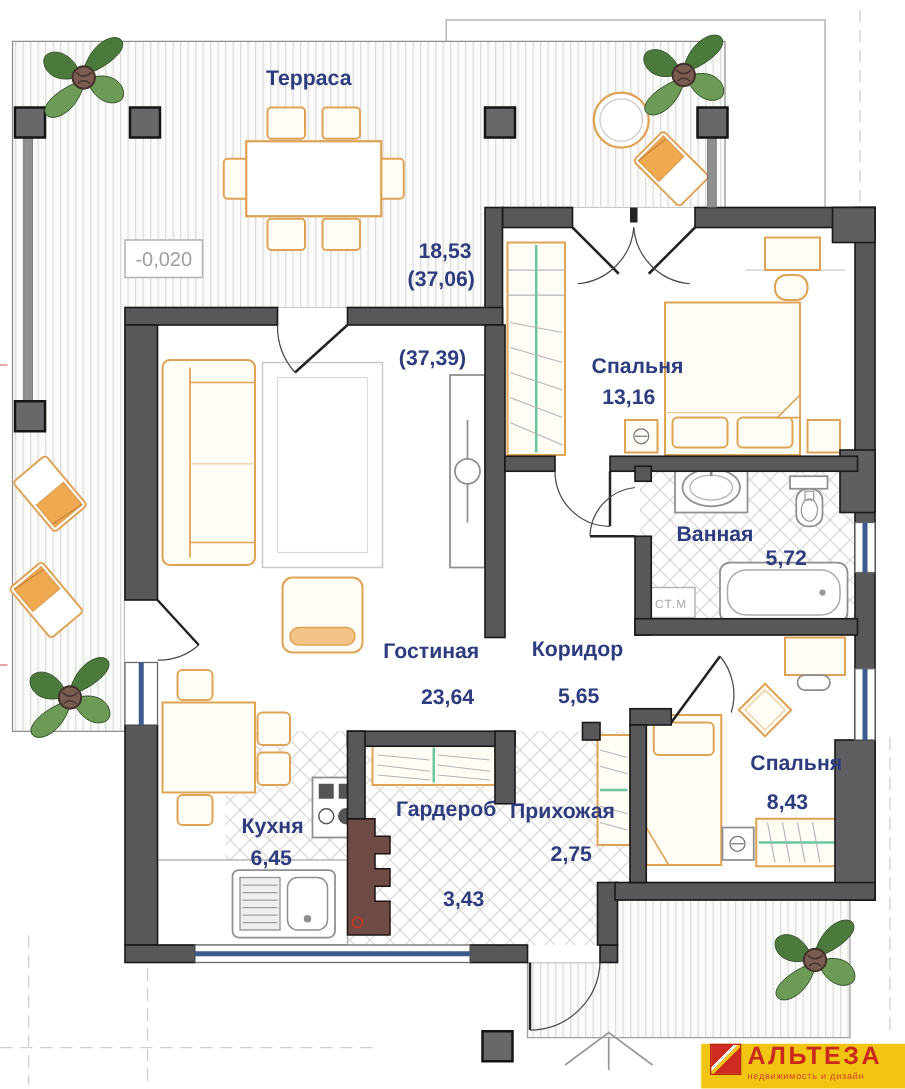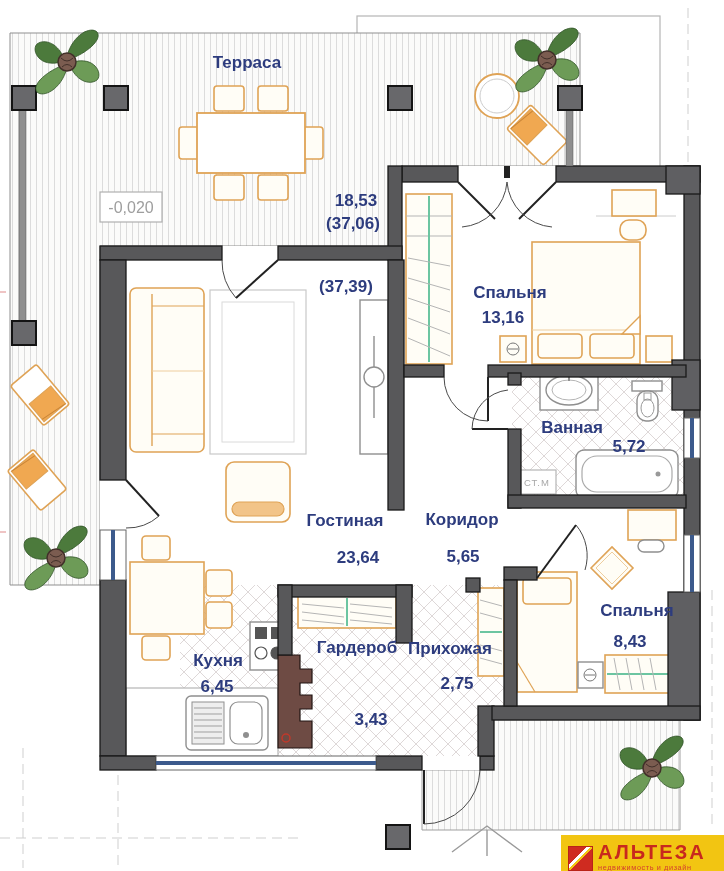--- a/index.html
+++ b/index.html
@@ -12,21 +12,21 @@
   .tiny-label{font-family:"Liberation Sans", sans-serif;font-size:9.5px;fill:#a8a8a8;letter-spacing:1px;}
   .wall{fill:#58585a;stroke:#1a1a1a;stroke-width:1.3;}
   .blk{fill:#5f5f62;stroke:#1a1a1a;stroke-width:1.3;}
   .furn{fill:#fffdf6;stroke:#dfa356;stroke-width:1.6;}
   .fix{fill:#ffffff;stroke:#8f8f8f;stroke-width:1.4;}
   .arc{fill:none;stroke:#4a4a4a;stroke-width:1;}
   .leaf{stroke:#222;stroke-width:2;}
   .hang{stroke:#b5b5b5;stroke-width:1;}
   .green{stroke:#6cc5a1;stroke-width:2;}
   #logo{position:absolute;left:561px;top:835px;width:163px;height:36px;background:#f2c512;
-        display:flex;align-items:flex-end;gap:5px;box-sizing:border-box;padding-left:7px;}
+        display:flex;align-items:flex-start;gap:5px;box-sizing:border-box;padding-left:7px;}
   #logo-icon{width:25px;height:25px;flex:0 0 auto;
         background:linear-gradient(135deg,#cf2b20 38%,#ffffff 38% 46%,#f2c512 46% 54%,#cf2b20 54%);
         border:1px solid #b92318;box-sizing:border-box;}
   #logo-texts{display:flex;flex-direction:column;line-height:1;}
   #logo-brand{color:#c8281e;font-weight:bold;font-size:20px;letter-spacing:2px;}
   #logo-tagline{color:#d4402e;font-size:7.3px;letter-spacing:.6px;margin-top:2px;}
 </style>
 </head>
 <body>
 

